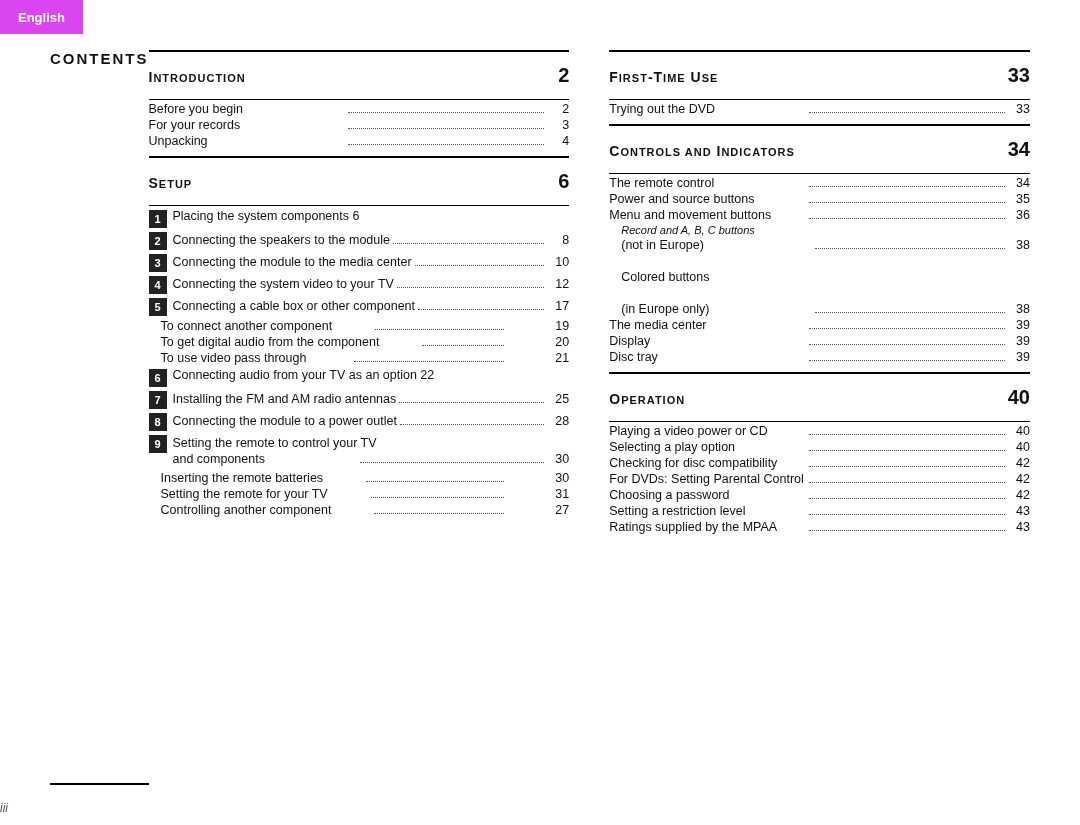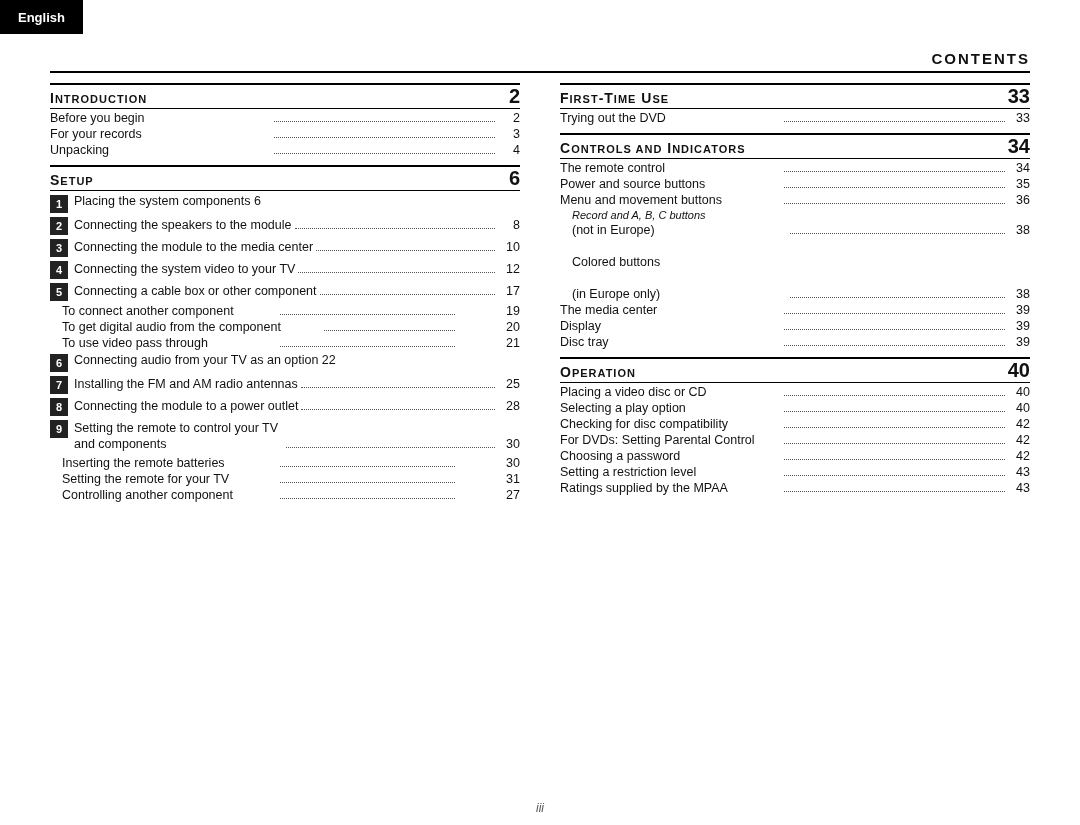--- a/index.html
+++ b/index.html
@@ -11,38 +11,38 @@
       font-size: 13px;
       color: #111;
       overflow: hidden;
     }
 
     
     .lang-tab {
       position: absolute;
       top: 0;
       left: 0;
-      background: #000000;
+      background: #d946ef;
       color: #fff;
       font-size: 13px;
       font-weight: bold;
       padding: 6px 18px;
       height: 34px;
       display: flex;
       align-items: center;
     }
 
     .main-container {
       position: absolute;
       top: 50px;
       left: 50px;
       right: 50px;
       bottom: 30px;
       display: flex;
-      flex-direction: column;
+      flex-direction: row;
     }
 
     
     .contents-header {
       text-align: right;
       font-size: 15px;
       font-weight: bold;
       letter-spacing: 2px;
       text-transform: uppercase;
       border-bottom: 2px solid #000;
@@ -62,21 +62,21 @@
       flex: 1;
     }
 
     
     .section-header {
       display: flex;
       justify-content: space-between;
       align-items: baseline;
       border-top: 2px solid #000;
       border-bottom: 1px solid #000;
-      padding: 0 0;
+      padding: 12px 0;
     }
     .section-title {
       font-size: 14px;
       font-weight: bold;
       font-variant: small-caps;
       text-transform: uppercase;
       letter-spacing: 1px;
     }
     .section-page {
       font-size: 20px;
@@ -124,21 +124,21 @@
       margin: 2px 0;
       gap: 40px;
     }
 
     
     .footer {
       position: absolute;
       bottom: 10px;
       left: 0;
       right: 0;
-      text-align: center;
+      text-align: left;
       font-style: italic;
       font-size: 12px;
       color: #555;
     }
     .mb8 { margin-bottom: 8px; }
     .mt8 { margin-top: 8px; }
 
     
     .dot-row {
       display: flex;
@@ -394,21 +394,21 @@
         </div>
       </div>
 
       <div class="section-header mt8">
         <span class="section-title">O<span style="font-size:11px">PERATION</span></span>
         <span class="section-page">40</span>
       </div>
 
       <div>
         <div class="dot-row">
-          <span class="label">Placing a video disc or CD</span>
+          <span class="label">Playing a video power or CD</span>
           <span class="dots"></span>
           <span class="pg">40</span>
         </div>
         <div class="dot-row sub-entry">
           <span class="label">Selecting a play option</span>
           <span class="dots"></span>
           <span class="pg">40</span>
         </div>
         <div class="dot-row sub-entry">
           <span class="label">Checking for disc compatibility</span>

